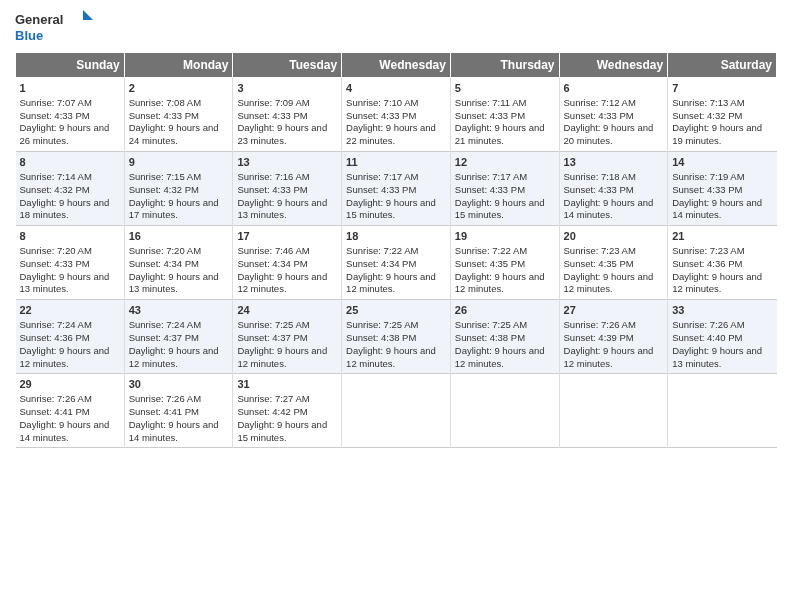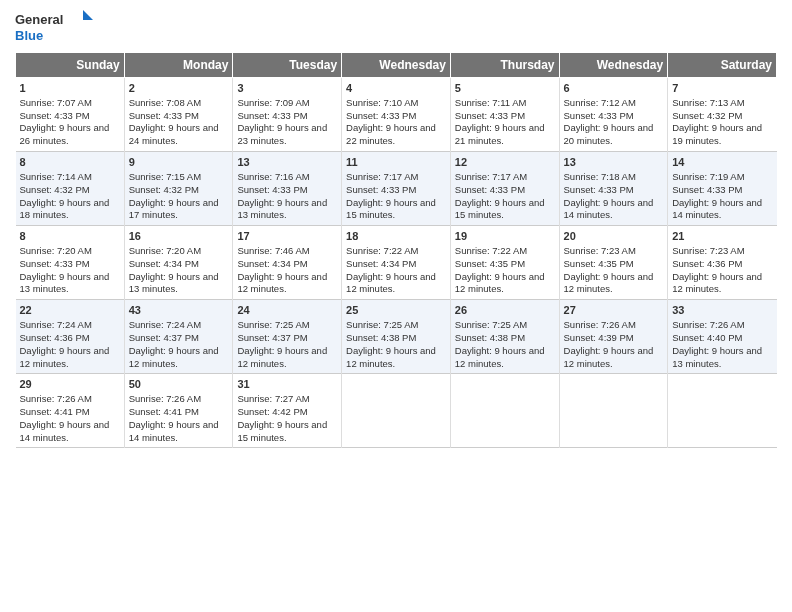--- a/index.html
+++ b/index.html
@@ -141,21 +141,21 @@
           <td><span class="day-num">22</span><span>Sunrise: 7:24 AM</span><br><span>Sunset: 4:36 PM</span><br><span>Daylight: 9 hours and 12 minutes.</span></td>
           <td><span class="day-num">43</span><span>Sunrise: 7:24 AM</span><br><span>Sunset: 4:37 PM</span><br><span>Daylight: 9 hours and 12 minutes.</span></td>
           <td><span class="day-num">24</span><span>Sunrise: 7:25 AM</span><br><span>Sunset: 4:37 PM</span><br><span>Daylight: 9 hours and 12 minutes.</span></td>
           <td><span class="day-num">25</span><span>Sunrise: 7:25 AM</span><br><span>Sunset: 4:38 PM</span><br><span>Daylight: 9 hours and 12 minutes.</span></td>
           <td><span class="day-num">26</span><span>Sunrise: 7:25 AM</span><br><span>Sunset: 4:38 PM</span><br><span>Daylight: 9 hours and 12 minutes.</span></td>
           <td><span class="day-num">27</span><span>Sunrise: 7:26 AM</span><br><span>Sunset: 4:39 PM</span><br><span>Daylight: 9 hours and 12 minutes.</span></td>
           <td><span class="day-num">33</span><span>Sunrise: 7:26 AM</span><br><span>Sunset: 4:40 PM</span><br><span>Daylight: 9 hours and 13 minutes.</span></td>
         </tr>
         <tr>
           <td><span class="day-num">29</span><span>Sunrise: 7:26 AM</span><br><span>Sunset: 4:41 PM</span><br><span>Daylight: 9 hours and 14 minutes.</span></td>
-          <td><span class="day-num">50</span><span>Sunrise: 7:26 AM</span><br><span>Sunset: 4:41 PM</span><br><span>Daylight: 9 hours and 14 minutes.</span></td>
+          <td><span class="day-num">30</span><span>Sunrise: 7:26 AM</span><br><span>Sunset: 4:41 PM</span><br><span>Daylight: 9 hours and 14 minutes.</span></td>
           <td><span class="day-num">31</span><span>Sunrise: 7:27 AM</span><br><span>Sunset: 4:42 PM</span><br><span>Daylight: 9 hours and 15 minutes.</span></td>
           <td></td>
           <td></td>
           <td></td>
           <td></td>
         </tr>
       </tbody>
   </table>
 </div>
 

